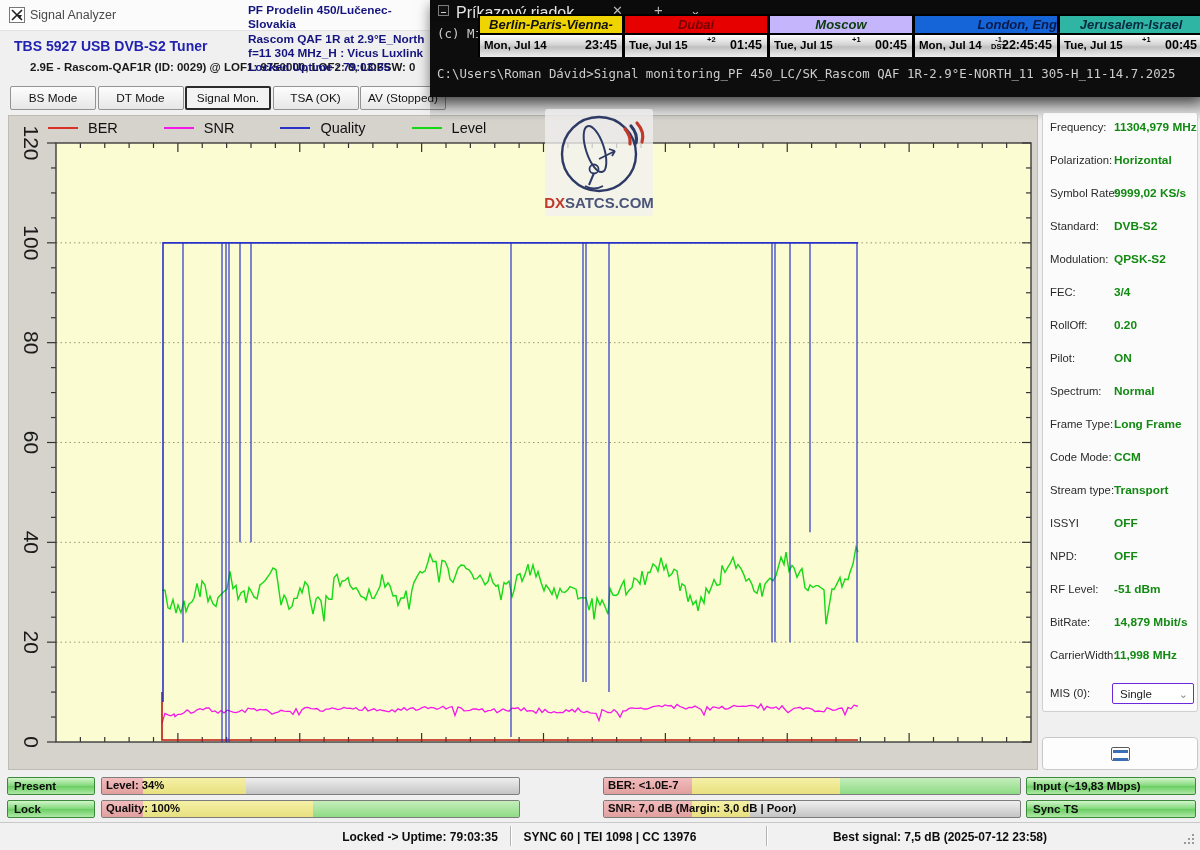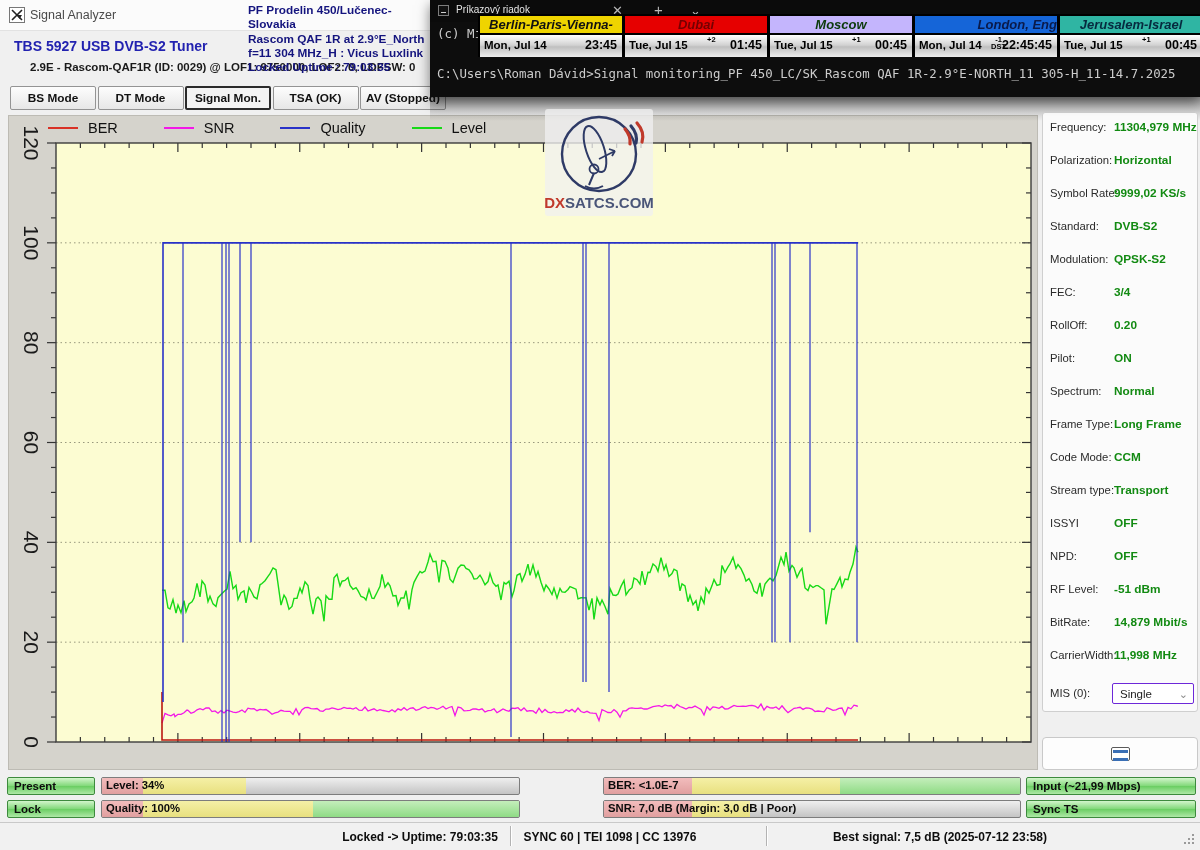--- a/index.html
+++ b/index.html
@@ -9,21 +9,21 @@
 
   
   #app-titlebar{left:0;top:0;width:430px;height:30px;background:#fbfbfb;border-bottom:1px solid #e2e2e2;}
   #app-title{left:30px;top:8px;font-size:12.5px;color:#4a4a4a;}
   #tuner-title{left:14px;top:38px;font-size:14px;font-weight:bold;color:#2222b0;}
   #tuner-subtitle{left:30px;top:61px;font-size:11.5px;font-weight:bold;color:#1a1a1a;}
   #info-block{left:248px;top:3px;width:185px;font-size:11.8px;font-weight:bold;color:#14147e;line-height:14.3px;}
 
   
   .tabbtn{position:absolute;top:86px;height:24px;width:86px;background:linear-gradient(180deg,#fdfdfd,#e7e7e7);
-          border:1px solid #949494;border-radius:2px;font-size:11.8px;font-weight:bold;color:#111;
+          border:1px solid #949494;border-radius:2px;font-size:11.8px;font-weight:normal;color:#111;
           text-align:center;line-height:22px;box-sizing:border-box;}
   .tabbtn.active{border:2px solid #2b2b2b;background:#f3f3f3;line-height:20px;}
 
   
   #chart-panel{left:8px;top:115px;width:1030px;height:655px;background:#d5d3cc;border:1px solid #bdbbb4;box-sizing:border-box;}
   #legend{left:48px;top:119px;height:18px;display:flex;align-items:center;gap:8px;}
   .leg-item{display:flex;align-items:center;margin-right:38px;}
   .leg-swatch{width:30px;height:2.6px;margin-right:10px;}
   .leg-label{font-size:14.5px;color:#111;}
   #cmd-shadow{left:430px;top:97px;width:770px;height:24px;background:linear-gradient(180deg,rgba(20,20,20,.38),rgba(20,20,20,0));pointer-events:none;}
@@ -56,21 +56,21 @@
   .sb-text{position:absolute;top:830px;transform:translateX(-50%);font-size:12px;font-weight:bold;color:#0d0d0d;white-space:nowrap;}
   .sb-div{position:absolute;top:826px;width:1px;height:20px;background:#b3b3b3;box-shadow:1px 0 0 #fff;}
   #grip{left:1184px;top:834px;width:12px;height:12px;}
   #grip i{position:absolute;width:2px;height:2px;background:#9a9a9a;}
 
   
   #terminal{left:430px;top:0;width:770px;height:97px;background:#0d0d0d;box-shadow:0 5px 12px rgba(0,0,0,.5);z-index:50;}
   #term-titlebar{left:430px;top:0;width:770px;height:22px;background:#0b0b0b;z-index:51;}
   #term-tab-icon{position:absolute;left:8px;top:5px;width:11px;height:11px;border:1px solid #7d7d7d;background:#111;box-sizing:border-box;}
   #term-tab-icon b{position:absolute;left:2px;bottom:2px;width:5px;height:1.5px;background:#cfcfcf;}
-  #term-tab-title{position:absolute;left:26px;top:4px;font-size:10px;color:#e4e4e4;}
+  #term-tab-title{position:absolute;left:26px;top:4px;font-size:16px;color:#e4e4e4;}
   .term-glyph{position:absolute;top:3px;color:#b9b9b9;font-size:13px;}
   #term-line1{left:437px;top:26px;font-family:"DejaVu Sans Mono",monospace;font-size:12.5px;color:#cccccc;z-index:51;}
   #term-prompt{left:437px;top:66px;width:760px;font-family:"DejaVu Sans Mono",monospace;font-size:12.4px;color:#cccccc;white-space:nowrap;overflow:hidden;z-index:51;}
 
   
   #clocks{left:478px;top:14px;height:43px;display:flex;z-index:60;}
   .clock{width:142px;border:2px solid #000;border-right-width:1px;background:#ddd;box-sizing:content-box;}
   .clock:last-child{border-right-width:2px;}
   .clock-header{height:17px;text-align:center;font-size:13px;font-weight:bold;font-style:italic;line-height:17px;
                 border-bottom:2px solid #000;letter-spacing:0;}
@@ -350,21 +350,21 @@
         <div class="seg pink" style="left: 0px; width: 41.062px;"></div>
         <div class="seg yellow" style="left: 41.062px; width: 102.655px;"></div>
         <div class="blabel">Level: 34%</div>
       </div>
       <div class="abs sbar" style="left: 603px; top: 777px; width: 418px;">
         <div class="seg pink" style="left: 0px; width: 87.78px;"></div>
         <div class="seg yellow" style="left: 87.78px; width: 148.39px;"></div>
         <div class="seg green" style="left: 236.17px; width: 181.83px;"></div>
         <div class="blabel">BER: &lt;1.0E-7</div>
       </div>
-      <div class="abs pill" style="left: 1026px; top: 777px; width: 170px;">Input (~21,99 Mbps)</div>
+      <div class="abs pill" style="left: 1026px; top: 777px; width: 170px;">Input (~19,83 Mbps)</div>
       <div class="abs pill" style="left: 7px; top: 800px; width: 88px;">Lock</div>
       <div class="abs sbar" style="left: 101px; top: 800px; width: 419px;">
         <div class="seg pink" style="left: 0px; width: 41.062px;"></div>
         <div class="seg yellow" style="left: 41.062px; width: 169.695px;"></div>
         <div class="seg green" style="left: 210.757px; width: 208.243px;"></div>
         <div class="blabel">Quality: 100%</div>
       </div>
       <div class="abs sbar" style="left: 603px; top: 800px; width: 418px;">
         <div class="seg pink" style="left: 0px; width: 87.78px;"></div>
         <div class="seg yellow" style="left: 87.78px; width: 58.52px;"></div>

